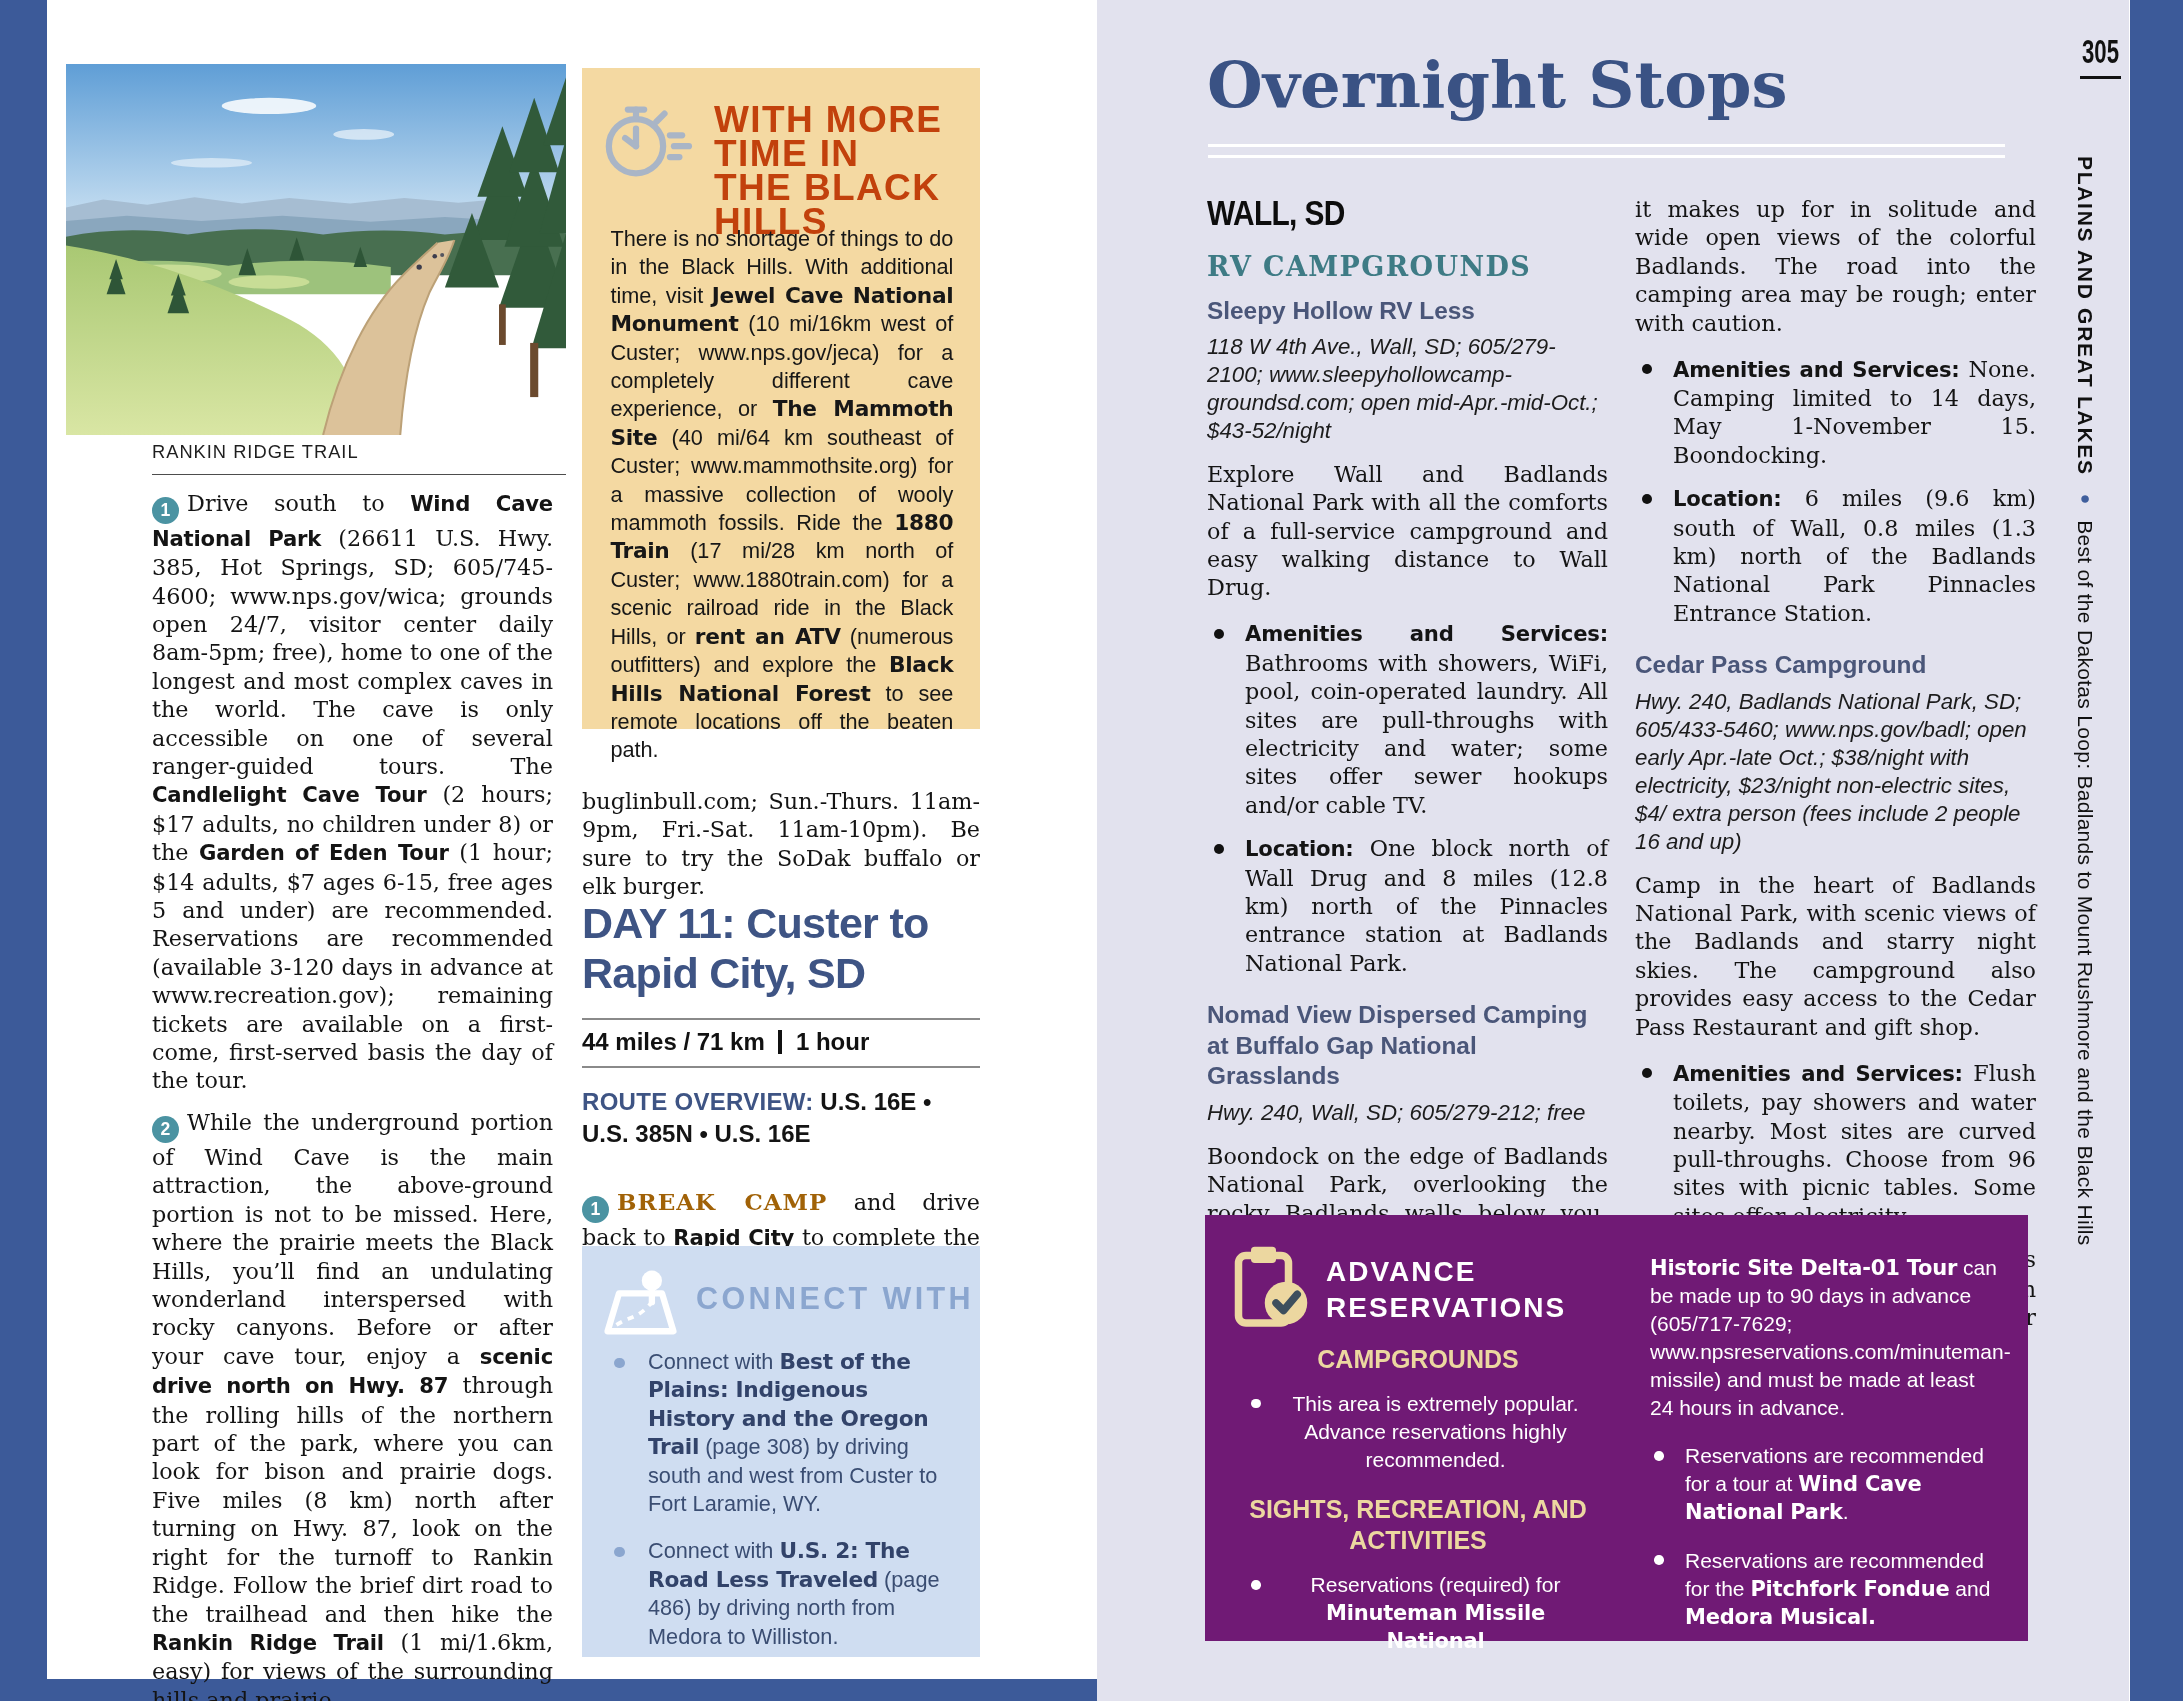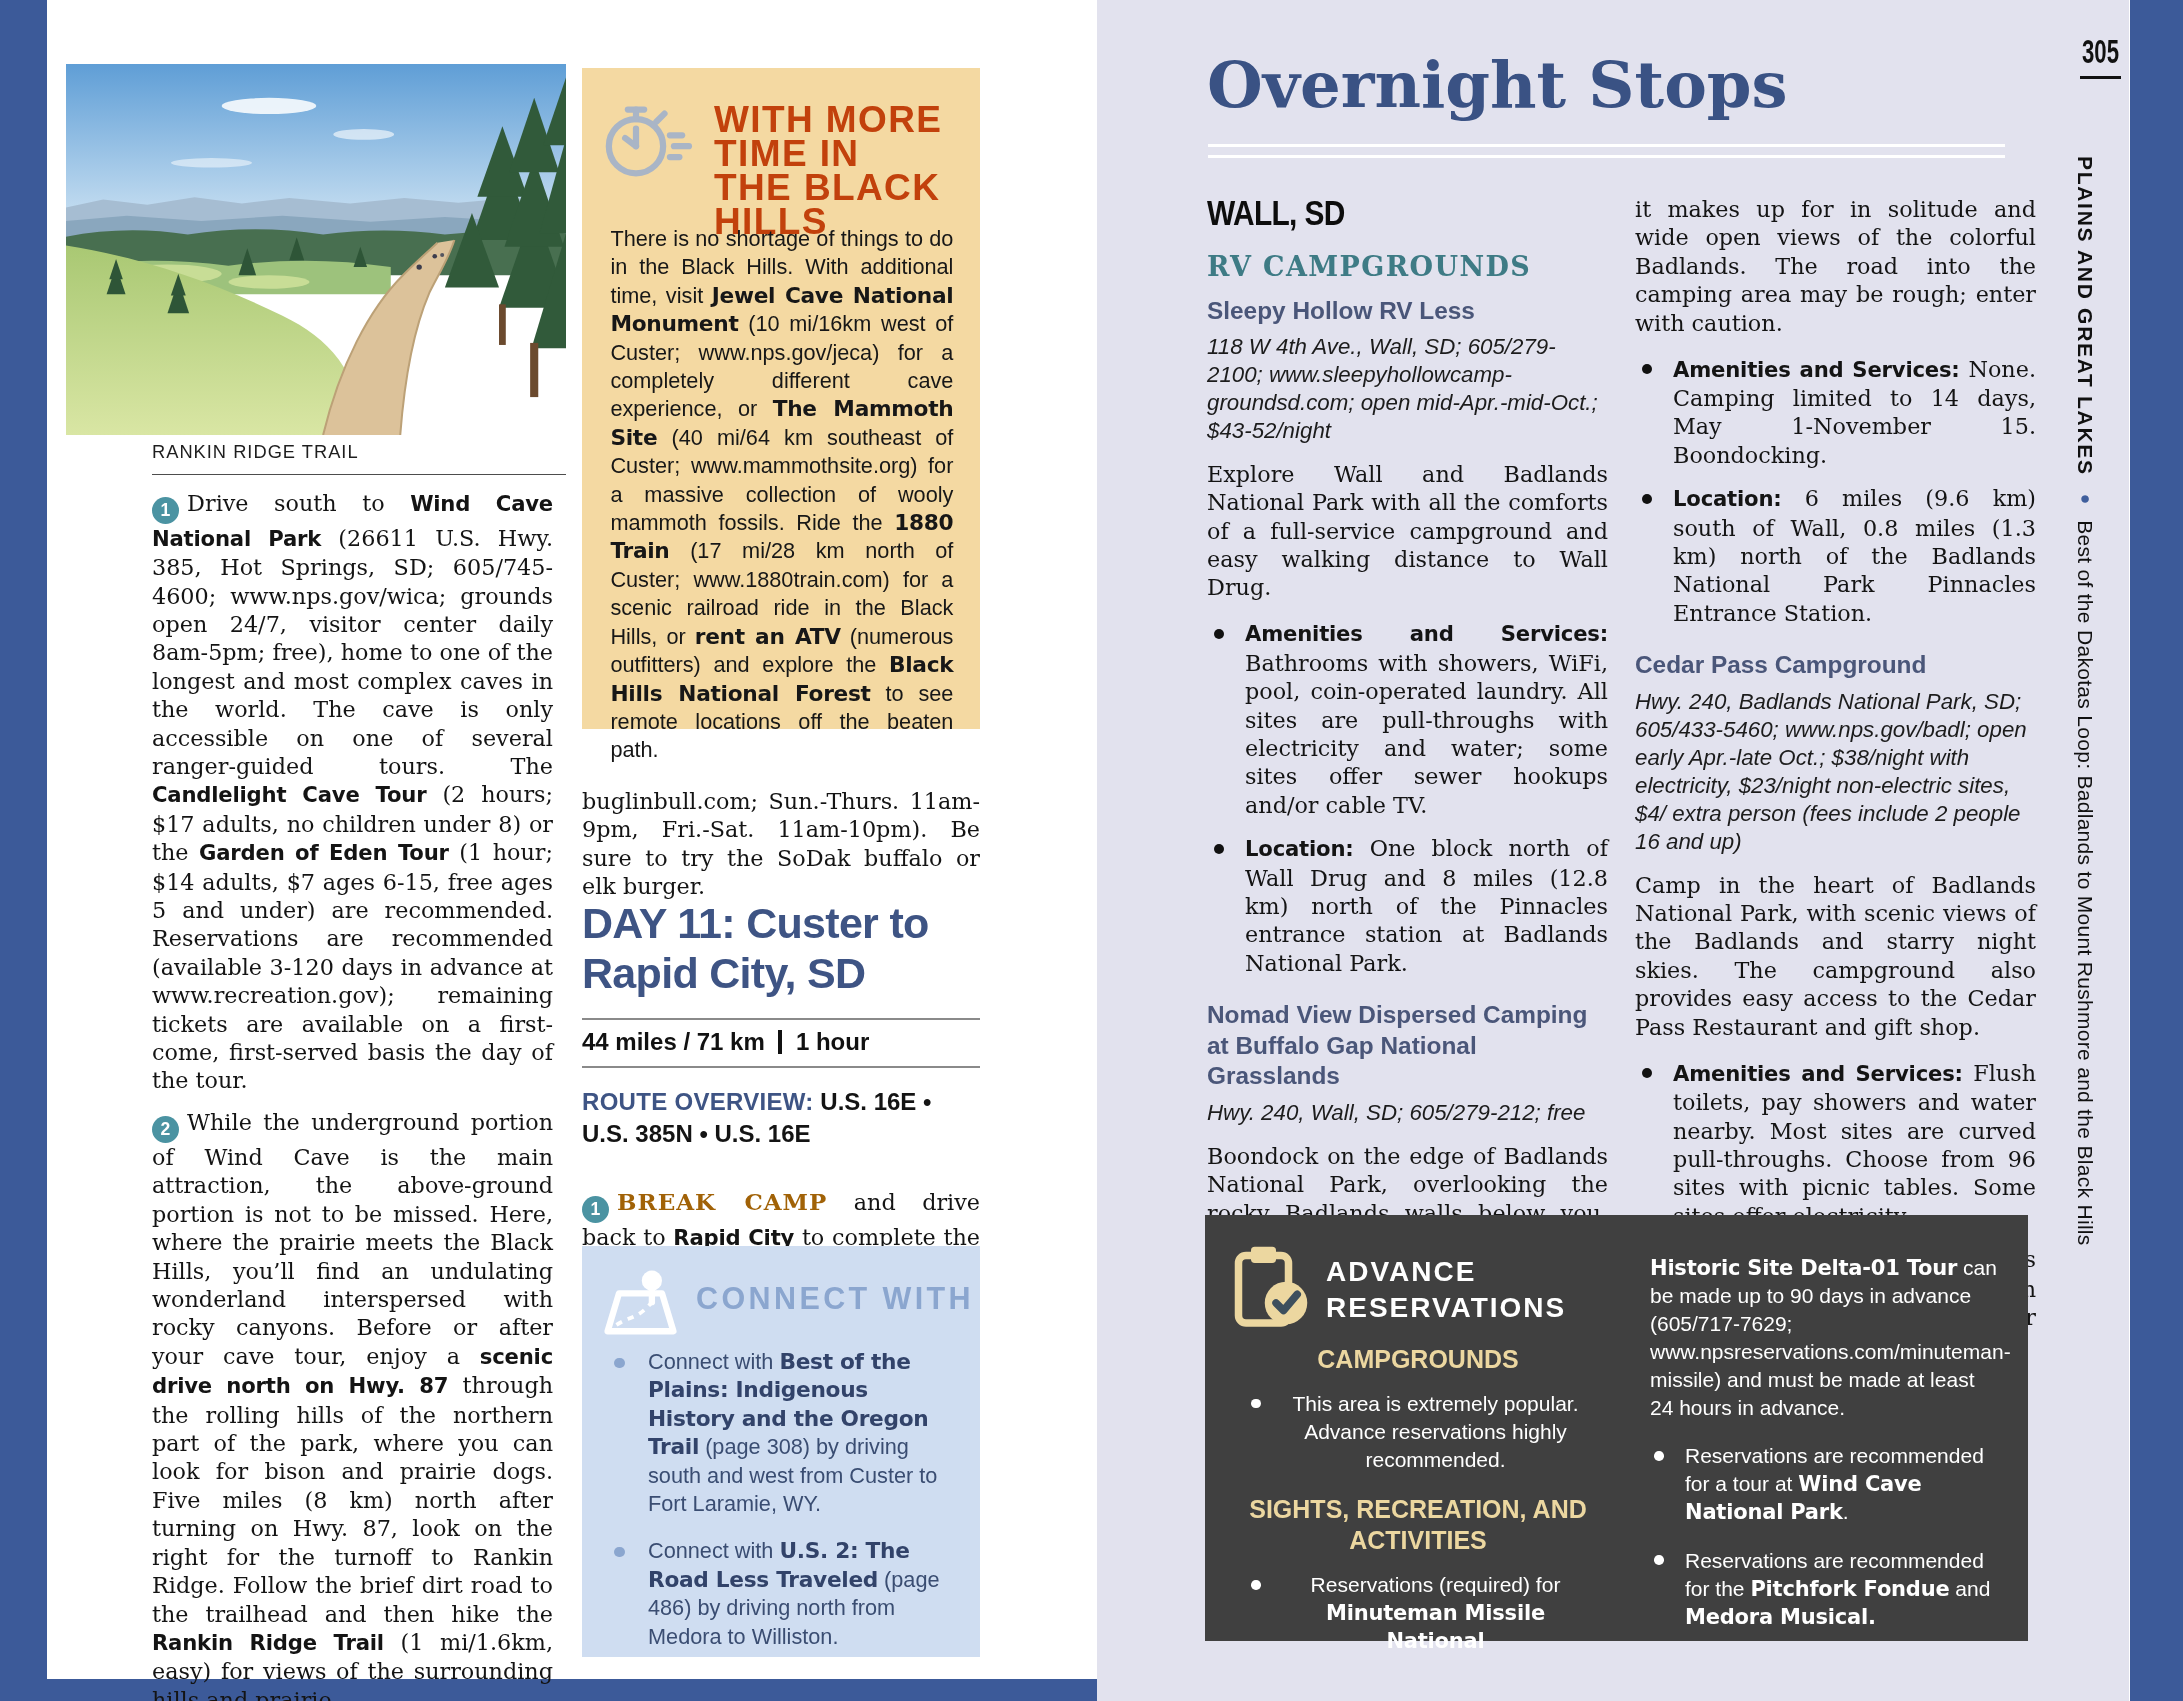--- a/index.html
+++ b/index.html
@@ -67,21 +67,21 @@
       color:#3e7b85;margin-bottom:13.5px;}
   .lname{font-family:"Liberation Sans",sans-serif;font-weight:700;font-size:24.4px;line-height:30.5px;
       color:#4a5679;margin-bottom:6.8px;}
   .addr{font-family:"Liberation Sans",sans-serif;font-style:italic;font-size:22.3px;line-height:28px;
       color:#1c1c1c;margin-bottom:15px;}
   .bodyp{margin-bottom:17.6px;}
   .rbullet{position:relative;padding-left:38px;font-size:22.3px;line-height:28.4px;text-align:justify;margin-bottom:15px;}
   .rbullet::before{content:"";position:absolute;left:6.8px;top:9.5px;width:10.2px;height:10.2px;border-radius:50%;background:#111;}
   .gap{height:8.1px;}
   
-  .darkbox{position:absolute;left:1205px;top:1215px;width:823px;height:426px;background:#404040;}
+  .darkbox{position:absolute;left:1205px;top:1215px;width:823px;height:426px;background:#701a75;}
   .darkbox .icon{position:absolute;left:26px;top:28.4px;width:80px;height:89px;}
   .db-title{position:absolute;left:121px;top:39px;width:291px;font-family:"Liberation Sans",sans-serif;
       font-weight:700;font-size:28px;line-height:36px;letter-spacing:2px;color:#ffffff;}
   .db-col1{position:absolute;left:42px;top:129px;width:342px;text-align:center;}
   .db-col2{position:absolute;left:445px;top:39px;width:352px;}
   .db-sub{font-family:"Liberation Sans",sans-serif;font-weight:700;font-size:25px;line-height:31px;
       letter-spacing:0;color:#ecd7a0;margin-bottom:15px;}
   .dbullet{position:relative;padding-left:35px;font-family:"Liberation Sans",sans-serif;font-size:21px;
       line-height:28px;color:#fff;margin-bottom:20.3px;}
   .dbullet::before{content:"";position:absolute;left:4.1px;top:8.8px;width:9.5px;height:9.5px;border-radius:50%;background:#fff;}

